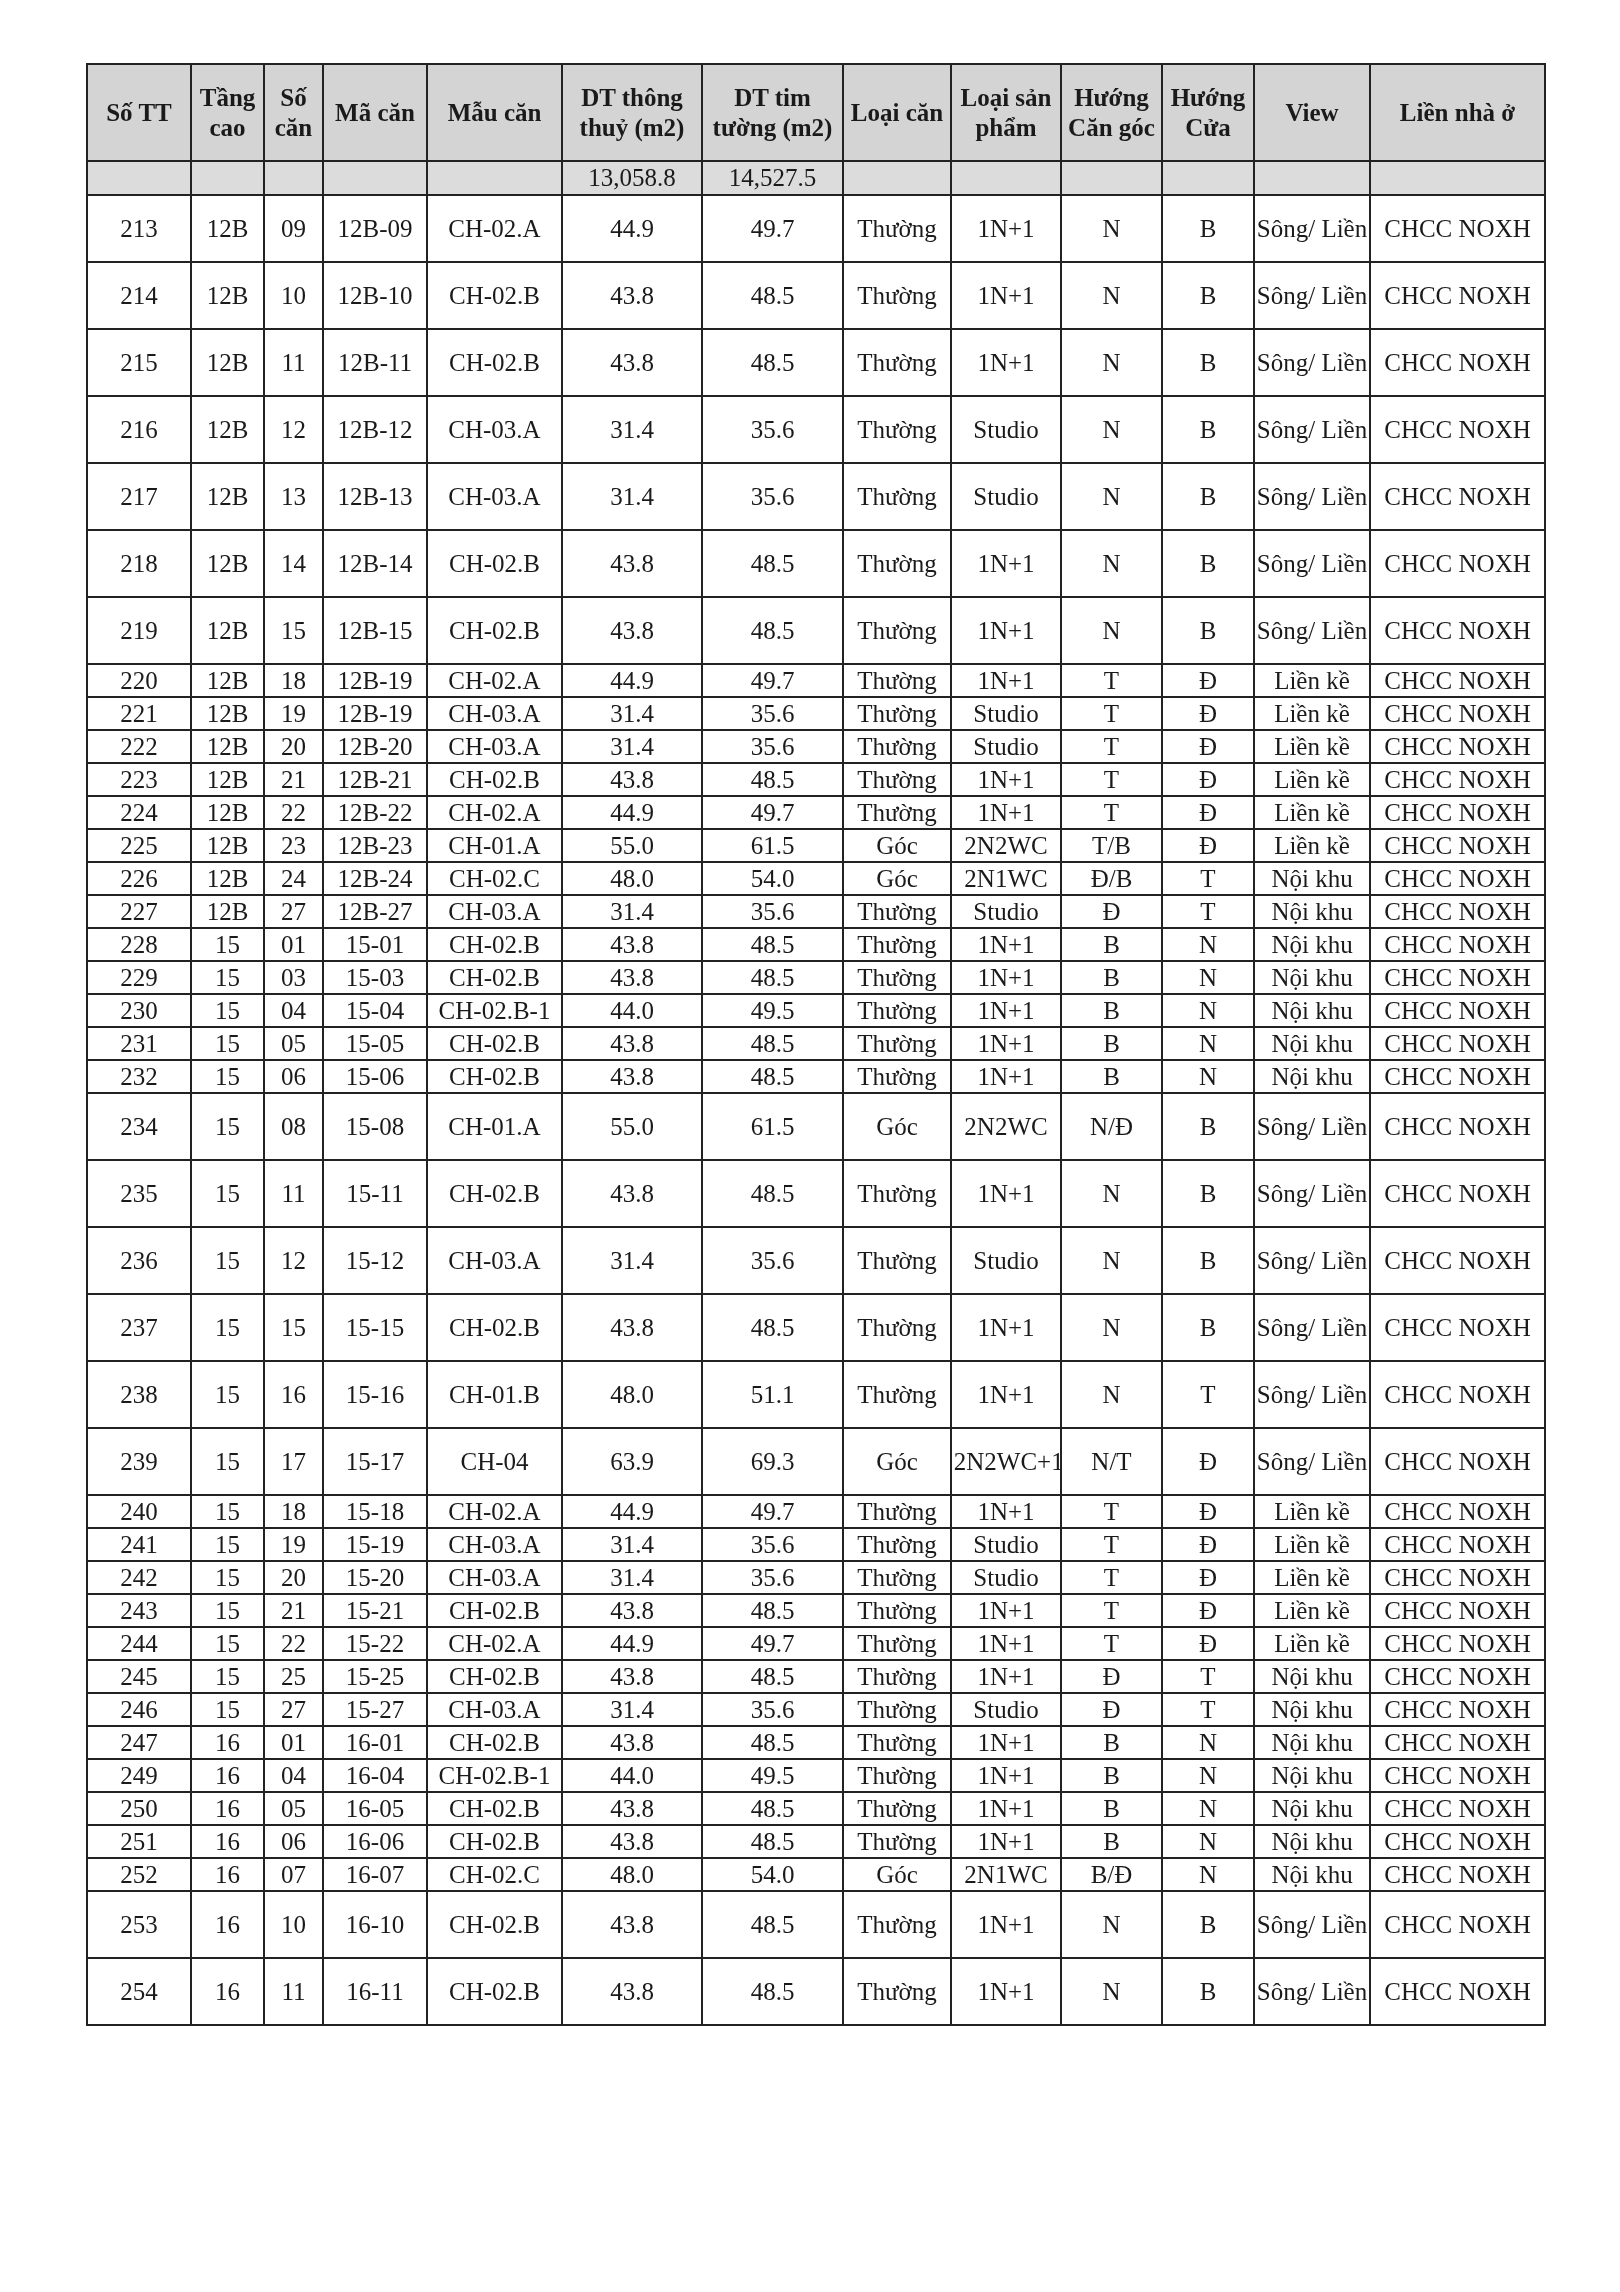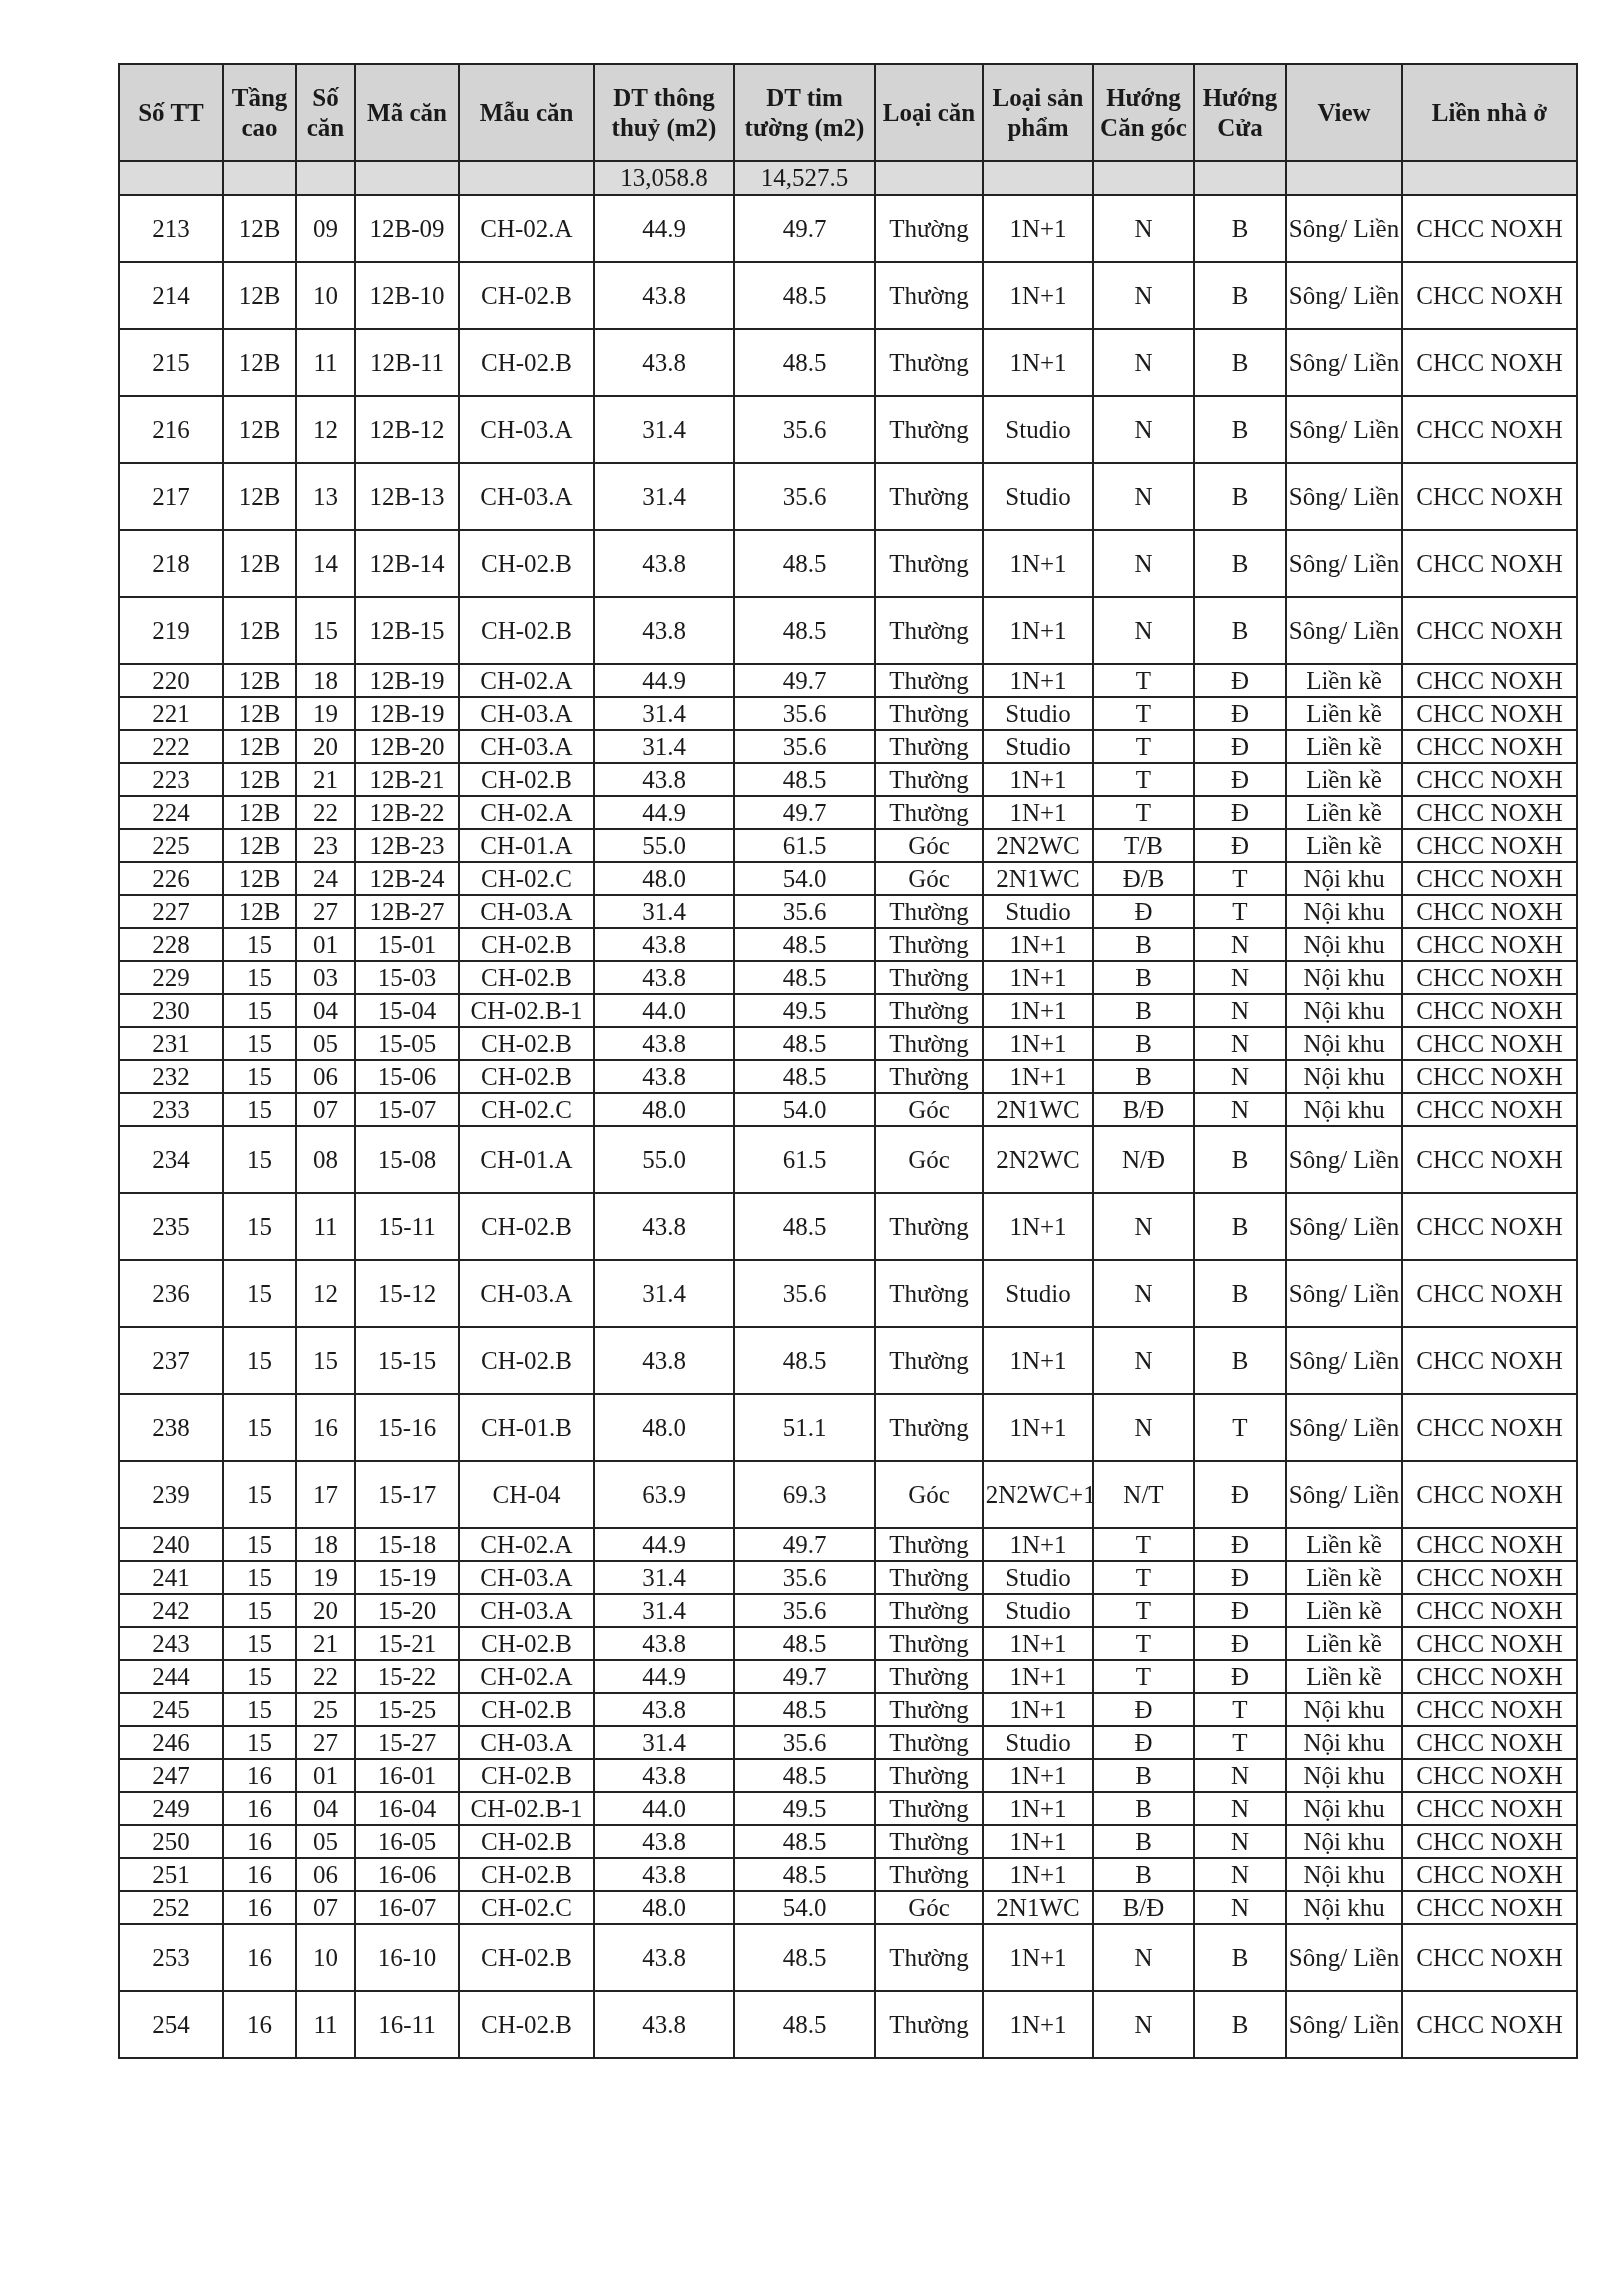--- a/index.html
+++ b/index.html
@@ -1,17 +1,17 @@
 <!DOCTYPE html>
 <html style="font-size:14.3px"><head>
 <meta charset="utf-8">
 <style>
   html, body { margin:0; padding:0; background:#ffffff; }
   body { width:1620px; height:2293px; position:relative; font-family:"Liberation Serif", serif; color:#1a1a1a; }
-  table.units { position:absolute; left:86px; top:63px; width:1457px; border-collapse:collapse; table-layout:fixed;margin-left:32px; }
+  table.units { position:absolute; left:86px; top:63px; width:1457px; border-collapse:collapse; table-layout:fixed; }
   table.units th, table.units td { border:2.2px solid #222; text-align:center; vertical-align:middle; padding:0 1.8px; font-size:25px; line-height:30px; overflow:hidden; white-space:nowrap; }
   table.units thead th { background:#d4d4d4; font-weight:bold; height:95px; white-space:normal; line-height:29.6px; }
   table.units tr.total td { background:#dcdcdc; font-weight:normal; height:32px; }
   table.units tr.tall td { height:65px; }
   table.units tr.short td { height:31px; }
   td.view2 { white-space:normal; line-height:29px; }
 </style>
 </head>
 <body>
 
@@ -357,35 +357,20 @@
         <td>CH-02.B</td>
         <td>43.8</td>
         <td>48.5</td>
         <td>Thường</td>
         <td>1N+1</td>
         <td>B</td>
         <td>N</td>
         <td>Nội khu</td>
         <td>CHCC NOXH</td>
       </tr>
-      <tr class="short">
-        <td>233</td>
-        <td>15</td>
-        <td>07</td>
-        <td>15-07</td>
-        <td>CH-02.C</td>
-        <td>48.0</td>
-        <td>54.0</td>
-        <td>Góc</td>
-        <td>2N1WC</td>
-        <td>B/Đ</td>
-        <td>N</td>
-        <td>Nội khu</td>
-        <td>CHCC NOXH</td>
-      </tr>
       <tr class="tall">
         <td>234</td>
         <td>15</td>
         <td>08</td>
         <td>15-08</td>
         <td>CH-01.A</td>
         <td>55.0</td>
         <td>61.5</td>
         <td>Góc</td>
         <td>2N2WC</td>

